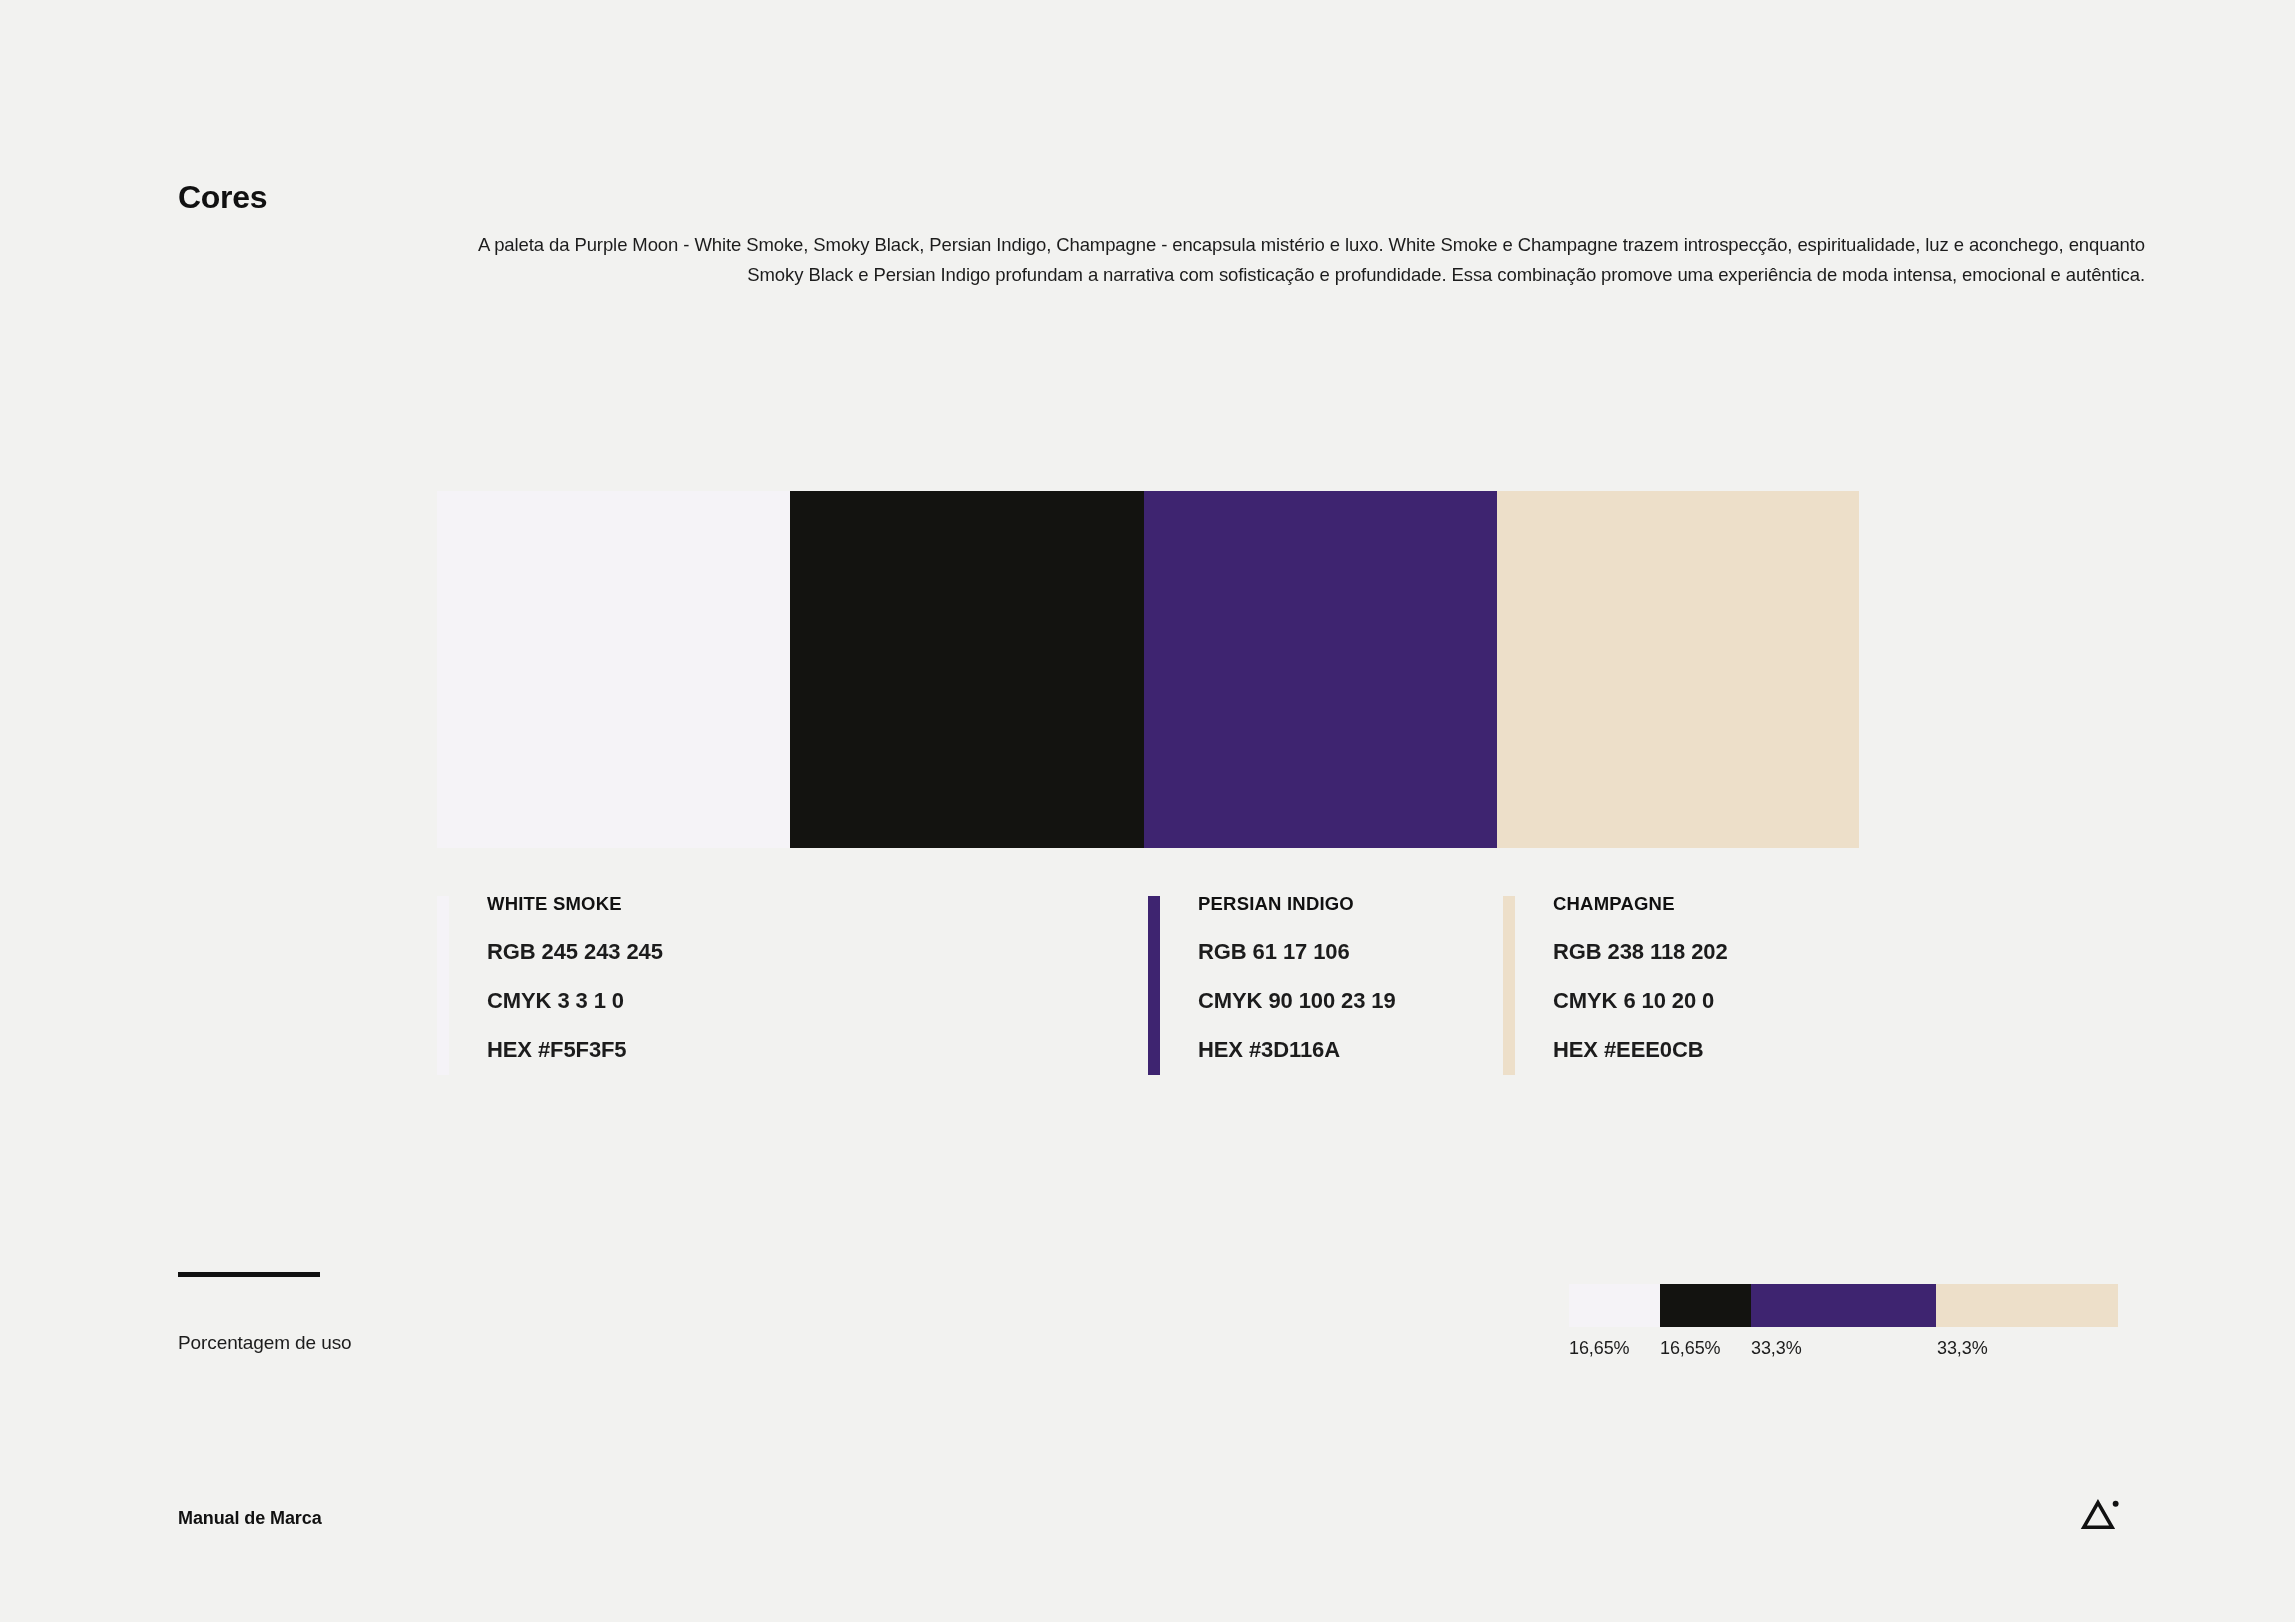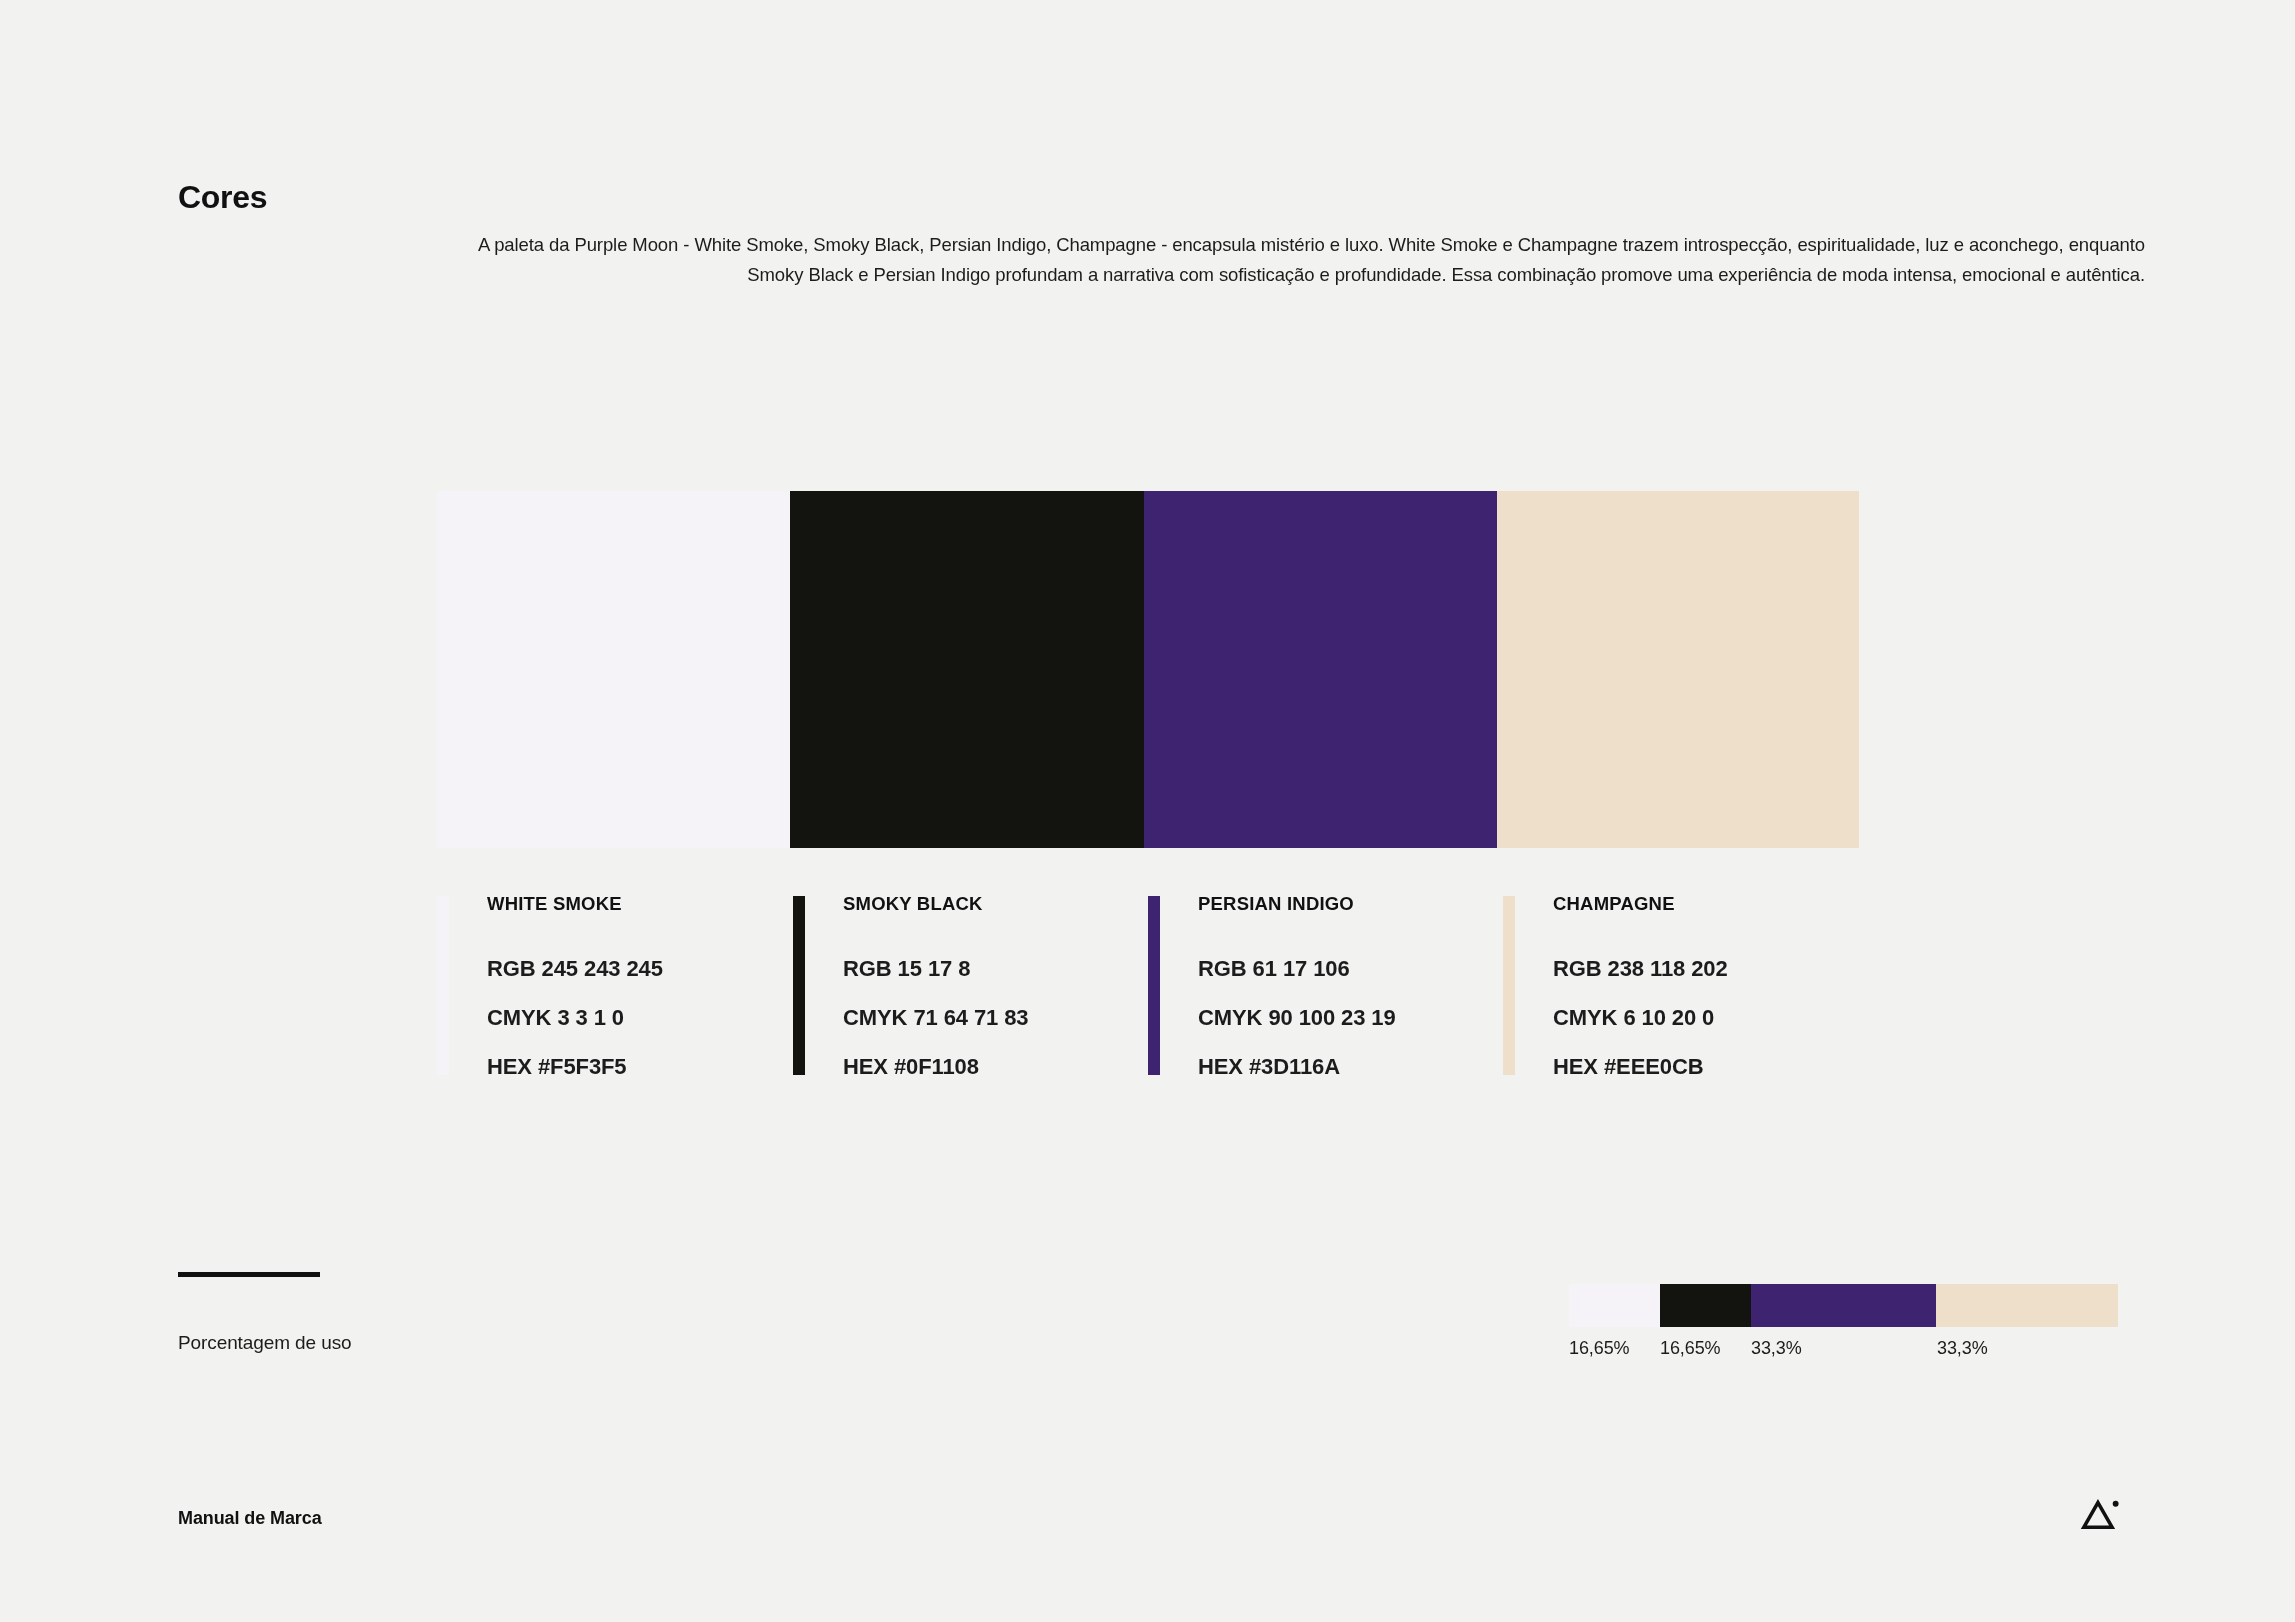--- a/index.html
+++ b/index.html
@@ -88,21 +88,21 @@
     left: 50px;
     top: 0;
     width: 311px;
   }
   .spec-name {
     font-size: 18.5px;
     font-weight: 700;
     letter-spacing: 0.2px;
     color: #111111;
     line-height: 1;
-    margin-bottom: 44px;
+    margin-bottom: 27px;
   }
   .spec-line {
     font-size: 22px;
     font-weight: 700;
     color: #1c1c1c;
     line-height: 1;
     margin-bottom: 27px;
     letter-spacing: -0.1px;
   }
   .spec-line:last-child { margin-bottom: 16px; }
@@ -203,29 +203,20 @@
     <div class="spec-col" style="left:0px; width:353px;">
       <div class="spec-chip" style="background-color: rgb(245, 243, 247);"></div>
       <div class="spec-text">
         <div class="spec-name">WHITE SMOKE</div>
         <div class="spec-line">RGB 245 243 245</div>
         <div class="spec-line">CMYK 3 3 1 0</div>
         <div class="spec-line">HEX #F5F3F5</div>
       </div>
     </div>
 
-    <div class="spec-col" style="left:356px; width:353px;">
-      <div class="spec-chip" style="background-color: rgb(19, 19, 16);"></div>
-      <div class="spec-text">
-        <div class="spec-name">SMOKY BLACK</div>
-        <div class="spec-line">RGB 15 17 8</div>
-        <div class="spec-line">CMYK 71 64 71 83</div>
-        <div class="spec-line">HEX #0F1108</div>
-      </div>
-    </div>
 
     <div class="spec-col" style="left:711px; width:353px;padding-left:30px;">
       <div class="spec-chip" style="background-color: rgb(62, 36, 112);"></div>
       <div class="spec-text">
         <div class="spec-name">PERSIAN INDIGO</div>
         <div class="spec-line">RGB 61 17 106</div>
         <div class="spec-line">CMYK 90 100 23 19</div>
         <div class="spec-line">HEX #3D116A</div>
       </div>
     </div>

